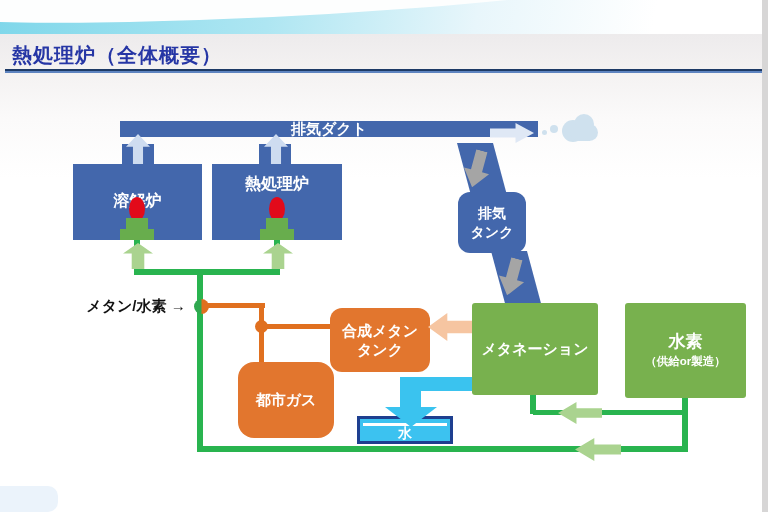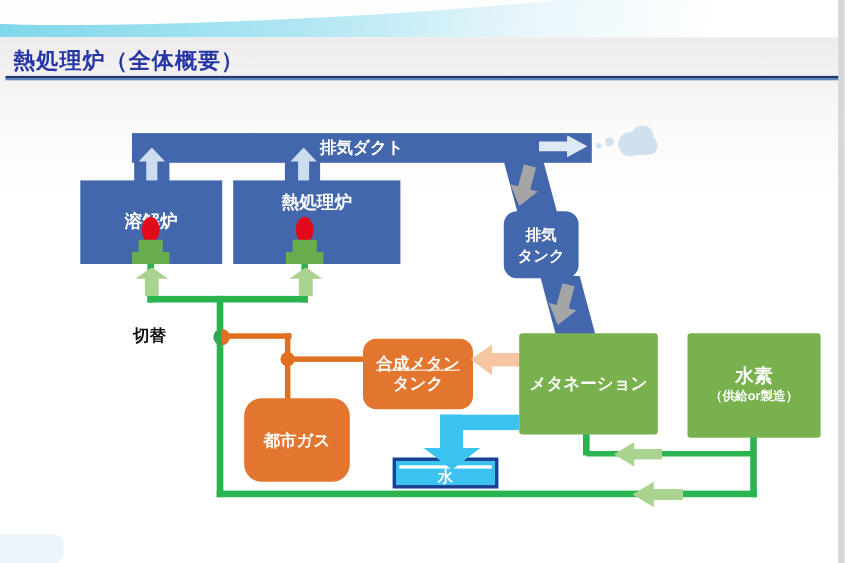--- a/index.html
+++ b/index.html
@@ -48,42 +48,42 @@
   <div class="abs wave-band">
     <div class="abs wave-curve"></div>
   </div>
   <div class="abs slide-bg"></div>
   <div class="abs right-strip"></div>
   <div class="abs corner-blob"></div>
 
   <div class="abs title">熱処理炉（全体概要）</div>
   <div class="abs rule"></div>
 
-  <div class="abs bluebox lbl" style="left:120px;top:121px;width:418px;height:27px;font-size:15px;">
+  <div class="abs bluebox lbl" style="left:120px;top:121px;width:418px;height:16px;font-size:15px;">
     <span>排気ダクト</span>
   </div>
   <div class="abs arr arr-right" style="left:490px;top:123px;width:44px;height:20px;background:#dfe8f5;"></div>
 
   <div class="abs" style="left:540px;top:112px;width:60px;height:32px;">
     <div class="abs cloud-part" style="left:2px;top:18px;width:5px;height:5px;"></div>
     <div class="abs cloud-part" style="left:10px;top:13px;width:8px;height:8px;"></div>
     <div class="abs cloud-part" style="left:22px;top:8px;width:22px;height:22px;"></div>
     <div class="abs cloud-part" style="left:34px;top:2px;width:20px;height:20px;"></div>
     <div class="abs cloud-part" style="left:30px;top:12px;width:28px;height:17px;border-radius:9px;"></div>
   </div>
 
   <div class="abs bluebox" style="left:122px;top:144px;width:32px;height:22px;"></div>
   <div class="abs bluebox" style="left:259px;top:144px;width:32px;height:22px;"></div>
   <div class="abs arr arr-up" style="left:126px;top:134px;width:24px;height:32px;background:#cedcf0;"></div>
   <div class="abs arr arr-up" style="left:264px;top:134px;width:24px;height:32px;background:#cedcf0;"></div>
 
   <div class="abs bluebox" style="left:73px;top:164px;width:129px;height:76px;font-size:16px;padding-top:0;">
     <div style="margin-top:27px;">溶解炉</div>
   </div>
-  <div class="abs bluebox" style="left:212px;top:164px;width:152px;height:76px;font-size:16px;">
+  <div class="abs bluebox" style="left:212px;top:164px;width:130px;height:76px;font-size:16px;">
     <div style="margin-top:10px;">熱処理炉</div>
   </div>
 
   <div class="abs" style="left:129px;top:197px;width:16px;height:24px;background:#e20a1a;border-radius:50%;"></div>
   <div class="abs" style="left:126px;top:218px;width:22px;height:12px;background:#68ad4d;"></div>
   <div class="abs" style="left:120px;top:229px;width:34px;height:11px;background:#68ad4d;"></div>
   <div class="abs" style="left:269px;top:197px;width:16px;height:24px;background:#e20a1a;border-radius:50%;"></div>
   <div class="abs" style="left:266px;top:218px;width:22px;height:12px;background:#68ad4d;"></div>
   <div class="abs" style="left:260px;top:229px;width:34px;height:11px;background:#68ad4d;"></div>
 
@@ -95,34 +95,37 @@
   <div class="abs pipe-g" style="left:682px;top:396px;width:6px;height:56px;"></div>
   <div class="abs pipe-g" style="left:533px;top:410px;width:152px;height:5px;"></div>
   <div class="abs pipe-g" style="left:530px;top:394px;width:6px;height:20px;"></div>
   <div class="abs arr arr-up" style="left:123px;top:243px;width:30px;height:26px;background:#aad38f;"></div>
   <div class="abs arr arr-up" style="left:263px;top:243px;width:30px;height:26px;background:#aad38f;"></div>
   <div class="abs arr arr-left" style="left:558px;top:402px;width:44px;height:22px;background:#aad38f;"></div>
   <div class="abs arr arr-left" style="left:575px;top:438px;width:46px;height:23px;background:#aad38f;"></div>
 
   <div class="abs" style="left:194px;top:299px;width:15px;height:15px;border-radius:50%;background:linear-gradient(90deg,#2fa84f 0 46%,#e0701f 54% 100%);"></div>
   <div class="abs switch">
-    <div>切替</div>
+    <div>
+      <span>メタン/水素</span>
+      <span>→</span>
+    </div>
   </div>
 
   <div class="abs pipe-o" style="left:203px;top:303px;width:62px;height:5px;"></div>
   <div class="abs pipe-o" style="left:259px;top:303px;width:5px;height:60px;"></div>
   <div class="abs pipe-o" style="left:259px;top:324px;width:73px;height:5px;"></div>
   <div class="abs" style="left:255px;top:320px;width:13px;height:13px;border-radius:50%;background:#e0701f;"></div>
 
-  <div class="abs orangebox lbl" style="left:222px;top:362px;width:96px;height:76px;border-radius:16px;font-size:15px;">
+  <div class="abs orangebox lbl" style="left:238px;top:362px;width:96px;height:76px;border-radius:16px;font-size:15px;">
     <span>都市ガス</span>
   </div>
   <div class="abs orangebox lbl" style="left:330px;top:308px;width:100px;height:64px;border-radius:12px;font-size:15px;line-height:1.3;">
     <span>
-      <span style="display:block;text-decoration:underline;">合成メタン</span>
+      <span style="display:block;">合成メタン</span>
       <span style="display:block;">タンク</span>
     </span>
   </div>
   <div class="abs arr arr-left" style="left:428px;top:313px;width:46px;height:28px;background:#f6c5a1;"></div>
 
   <div class="abs skewband" style="left:457px;top:143px;width:36px;height:53px;"></div>
   <div class="abs skewband" style="left:491px;top:251px;width:36px;height:54px;"></div>
   <div class="abs arr arr-down" style="left:464px;top:150px;width:26px;height:38px;background:#a5a5a5;transform:rotate(15deg);"></div>
   <div class="abs arr arr-down" style="left:499px;top:258px;width:26px;height:38px;background:#a5a5a5;transform:rotate(15deg);"></div>
   <div class="abs bluebox lbl" style="left:458px;top:192px;width:68px;height:61px;border-radius:12px;font-size:14px;line-height:1.35;">

